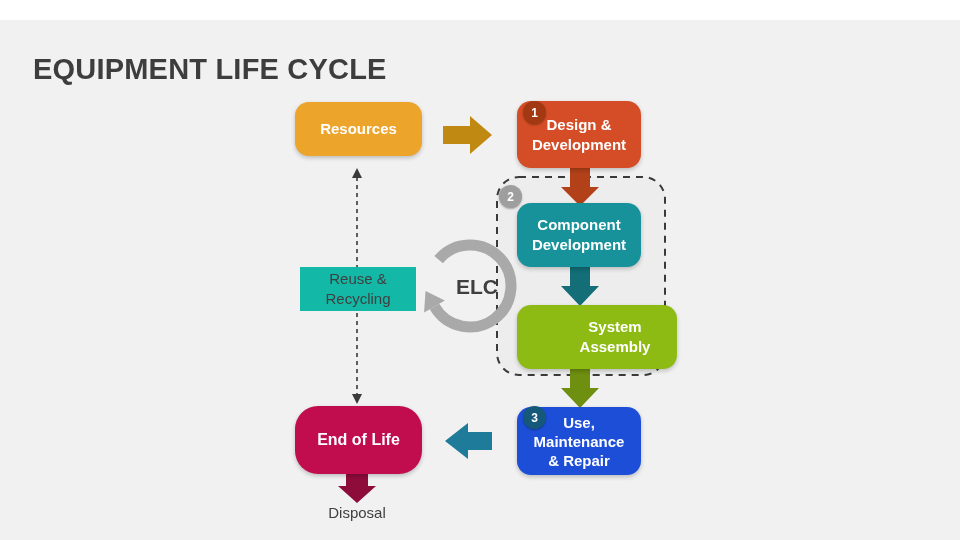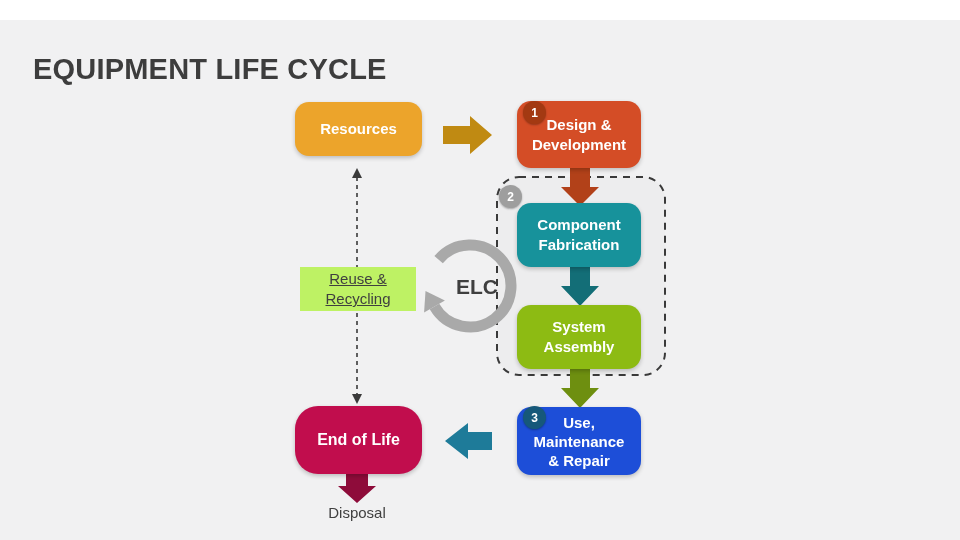--- a/index.html
+++ b/index.html
@@ -15,21 +15,21 @@
   .node-component{left:517px;top:183px;width:124px;height:64px;}
   .node-system{left:517px;top:285px;width:124px;height:64px;}
   .node-use{left:517px;top:387px;width:124px;height:68px;line-height:19px;}
   .node-endoflife{left:295px;top:386px;width:127px;height:68px;font-size:16px;}
   .badge{position:absolute;width:23px;height:23px;border-radius:50%;display:flex;align-items:center;justify-content:center;
          color:#fff;font-size:12px;font-weight:700;z-index:3;box-shadow:0 1px 2px rgba(0,0,0,0.3);}
   .badge-1{left:523px;top:81px;}
   .badge-2{left:499px;top:165px;}
   .badge-3{left:523px;top:386px;}
   .float-label{position:absolute;z-index:3;font-size:15px;line-height:20px;text-align:center;white-space:pre-line;}
-  .reuse-label{left:300px;top:247px;width:116px;background:#bef264;padding:2px 0;text-decoration:underline;}
+  .reuse-label{left:300px;top:247px;width:116px;background:#14b8a6;padding:2px 0;}
   .disposal-label{left:307px;top:483px;width:100px;}
   .elc-label{left:440px;top:255px;width:58px;font-size:21px;font-weight:700;z-index:3;text-align:right;position:absolute;}
 </style>
 </head>
 <body>
 
 <div class="slide" style="background: rgb(241, 241, 242); margin-top: 20px;">
 
   <h1 class="title" style="color: rgb(61, 61, 61);">EQUIPMENT LIFE CYCLE</h1>
 
@@ -58,24 +58,24 @@
     <span>Resources</span>
   </div>
 
   <div class="node node-design" style="background: rgb(212, 77, 38);">
     <span>Design &amp;
 Development</span>
   </div>
 
   <div class="node node-component" style="background: rgb(23, 146, 155);">
     <span>Component
-Fabrication</span>
+Development</span>
   </div>
 
-  <div class="node node-system" style="background: rgb(141, 187, 19);">
+  <div class="node node-system" style="background: rgb(141, 187, 19); padding-left: 36px;">
     <span>System
 Assembly</span>
   </div>
 
   <div class="node node-use" style="background: #1d4ed8;">
     <span>Use,
 Maintenance
 &amp; Repair</span>
   </div>
 

